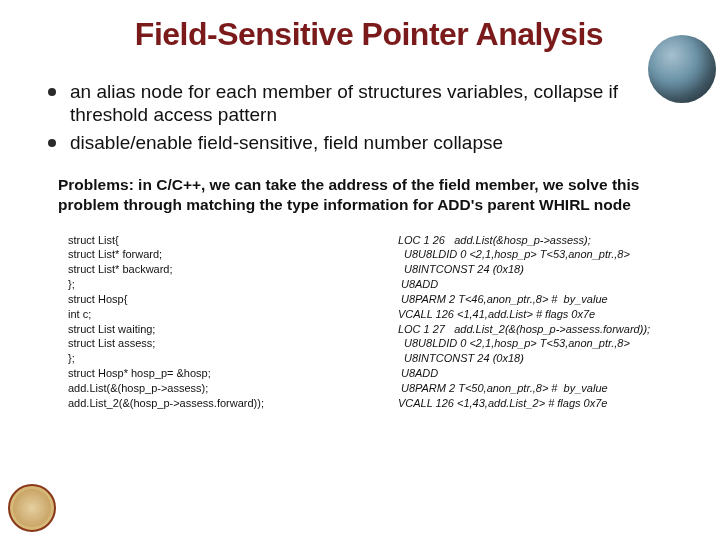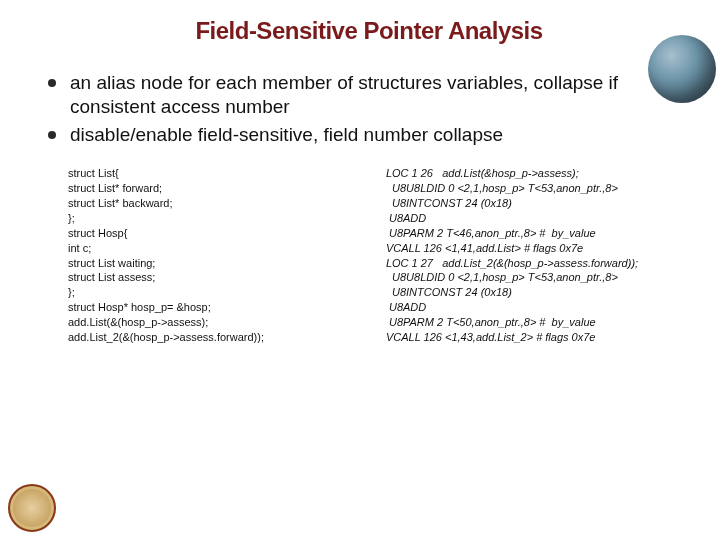--- a/index.html
+++ b/index.html
@@ -13,21 +13,21 @@
   }
   .slide {
     width: 100%;
     height: 100%;
     padding: 18px 20px 10px 38px;
     position: relative;
   }
   .title {
     font-family: "Arial Black", Arial, sans-serif;
     font-weight: 900;
-    font-size: 24px;
+    font-size: 32px;
     color: #7a1a1a;
     line-height: 1.05;
     margin-bottom: 28px;
     text-align: center;
     letter-spacing: -0.5px;
   }
   .globe {
     position: absolute;
     top: 35px;
     right: 4px;
@@ -63,21 +63,21 @@
   .problems {
     margin: 14px 18px 18px 20px;
     font-size: 15.5px;
     font-weight: bold;
     color: #111;
     line-height: 1.28;
   }
   .columns {
     display: flex;
     margin: 8px 10px 0 30px;
-    gap: 38px;
+    gap: 50px;
   }
   .col {
     font-size: 11px;
     color: #111;
     line-height: 1.35;
     white-space: pre;
     font-family: Arial, Helvetica, sans-serif;
   }
   .col-left { flex: 0 0 45%; }
   .col-right { flex: 1; font-style: italic; }
@@ -97,28 +97,29 @@
 <body>
 
 <div class="slide">
   <div class="globe"></div>
 
   <h1 class="title">Field-Sensitive Pointer Analysis</h1>
 
   <div class="bullets">
     <div class="bullet">
       <span class="dot"></span>
-      <span class="txt">an alias node for each member of structures variables, collapse if consistent access number</span>
+      <span class="txt">an alias node for each member of structures variables, collapse if threshold access pattern</span>
     </div>
     <div class="bullet">
       <span class="dot"></span>
       <span class="txt">disable/enable field-sensitive, field number collapse</span>
     </div>
   </div>
 
+  <div class="problems">Problems: in C/C++, we can take  the address of the field member, we solve this problem through matching the type information for ADD's parent WHIRL node</div>
 
   <div class="columns">
     <div class="col col-left">struct List{
 struct List* forward;
 struct List* backward;
 };
 struct Hosp{
 int c;
 struct List waiting;
 struct List assess;

